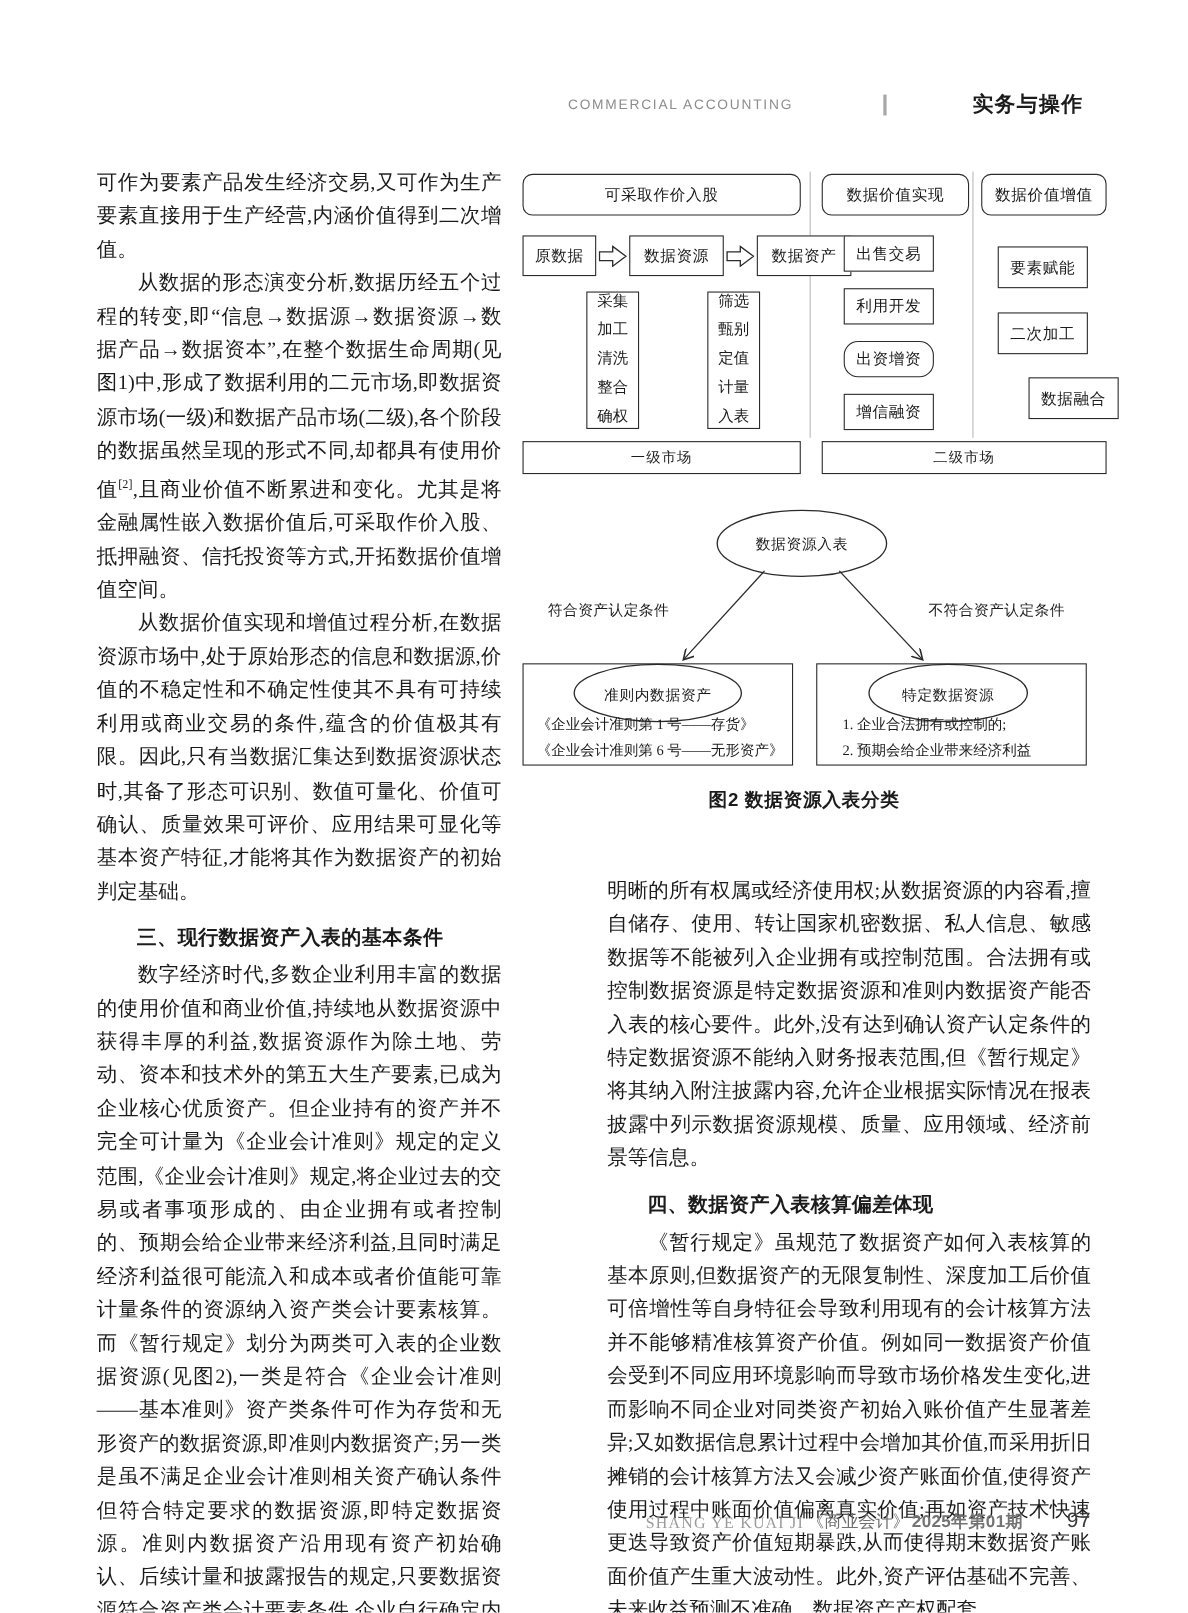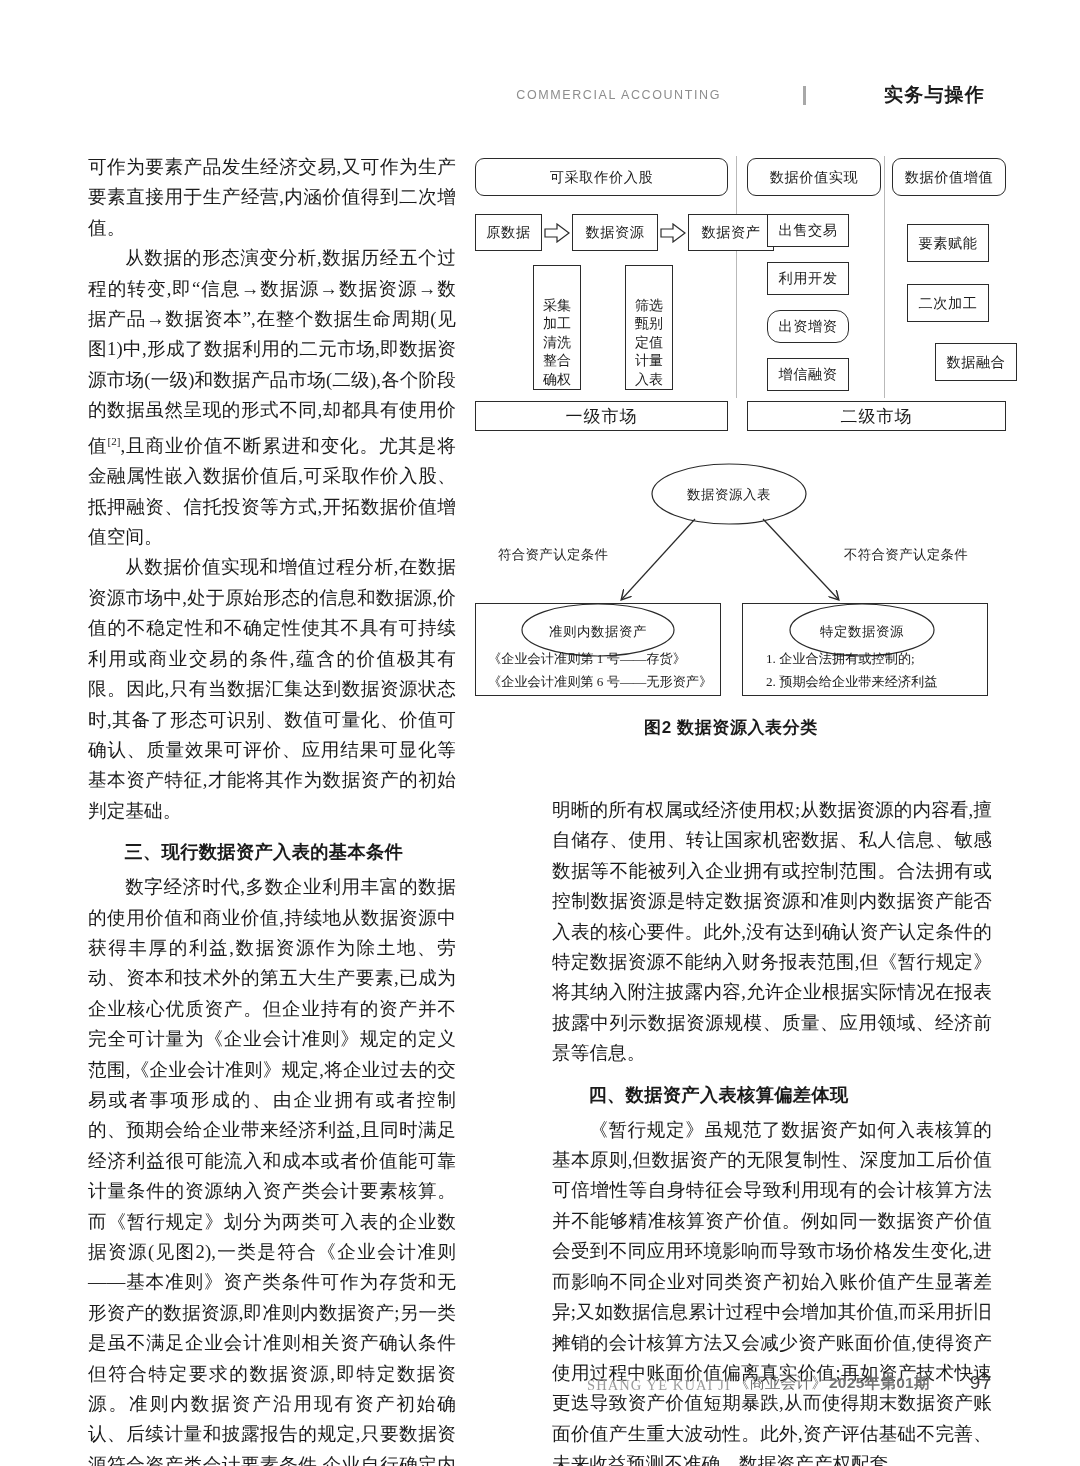--- a/index.html
+++ b/index.html
@@ -111,37 +111,37 @@
     font-size: 14.2px;
     letter-spacing: 0.6px;
     background: #fff;
   }
   .fig1 .vbox {
     position: absolute;
     border: 1.2px solid #2b2b2b;
     display: flex;
     flex-direction: column;
     align-items: center;
-    justify-content: flex-end;
+    justify-content: space-between;
     font-size: 14px;
     line-height: 18.5px;
     background: #fff;
   }
   .fig1 .divider {
     position: absolute;
     width: 1px;
     background: #b9b9b9;
   }
   .fig1 .mktbox {
     position: absolute;
     border: 1.2px solid #2b2b2b;
     display: flex;
     align-items: center;
     justify-content: center;
-    font-size: 17px;
+    font-size: 13px;
     letter-spacing: 1px;
   }
   .arrowglyph {
     position: absolute;
     width: 26px;
     height: 20px;
   }
 
   .figcap {
     font-family: "Liberation Sans", sans-serif;
@@ -270,21 +270,21 @@
       <span>数据资产</span>
     </div>
 
     <div class="vbox" style="left:63px; top:113px; width:48px; height:125px;">
       <span>采集</span>
       <span>加工</span>
       <span>清洗</span>
       <span>整合</span>
       <span>确权</span>
     </div>
-    <div class="vbox" style="left:155px; top:113px; width:48px; height:125px;">
+    <div class="vbox" style="left:173px; top:113px; width:48px; height:125px;">
       <span>筛选</span>
       <span>甄别</span>
       <span>定值</span>
       <span>计量</span>
       <span>入表</span>
     </div>
 
     <div class="sbox" style="left:297px; top:62px; width:82px; height:33px;">
       <span>出售交易</span>
     </div>

